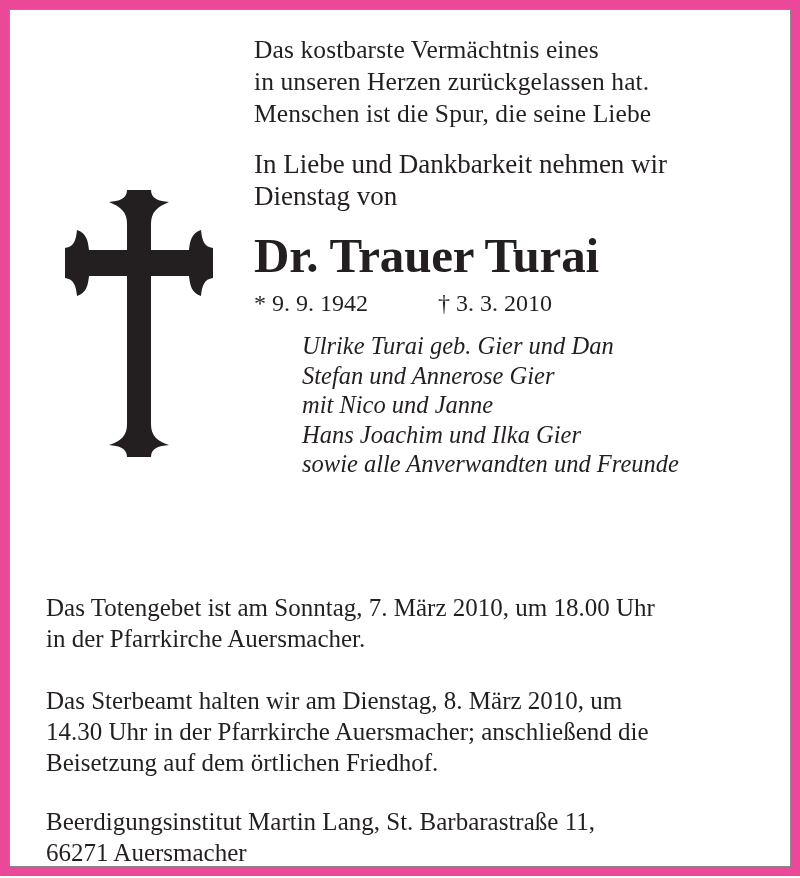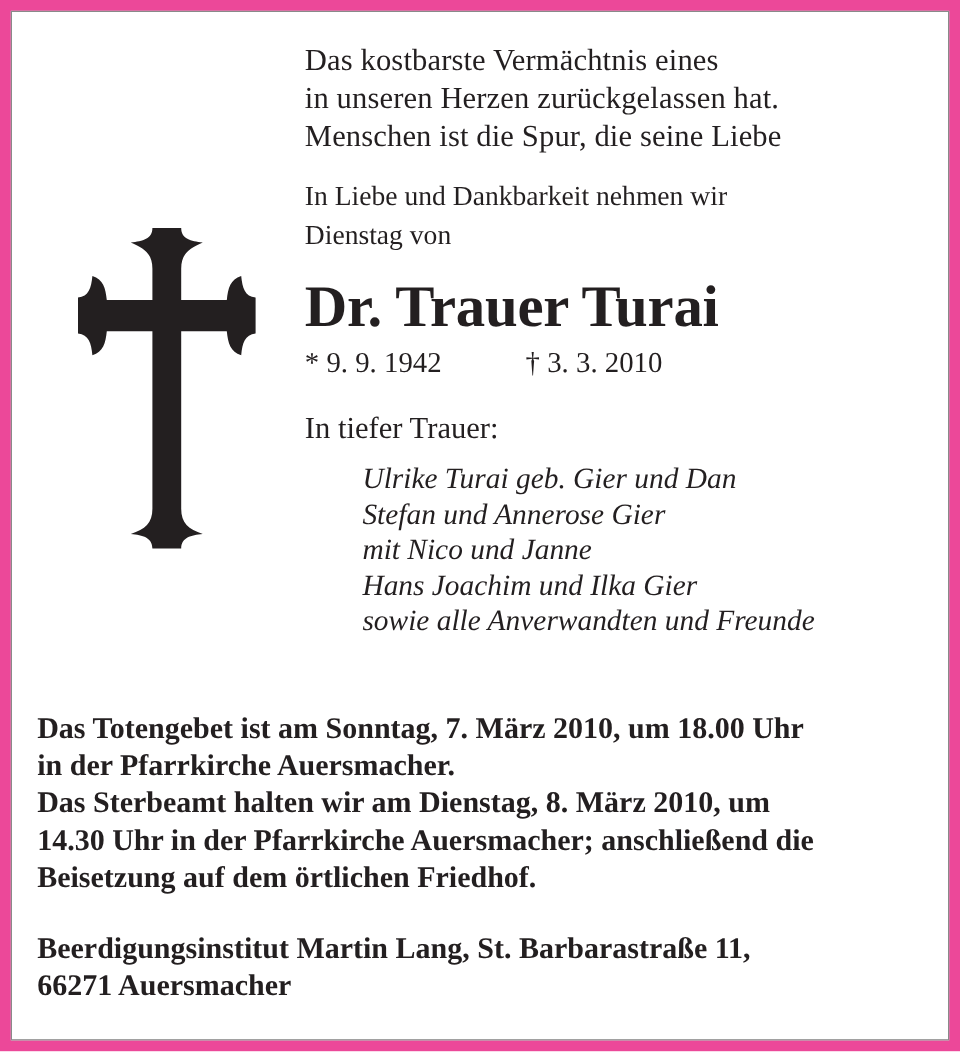--- a/index.html
+++ b/index.html
@@ -64,21 +64,21 @@
 
   .epitaph {
     font-size: 25.5px;
     line-height: 32px;
     margin-top: 24px;
     letter-spacing: 0.1px;
   }
   .epitaph .ln { display: block; white-space: nowrap; }
 
   .intro {
-    font-size: 23px;
+    font-size: 27px;
     line-height: 32px;
     margin-top: 18px;
   }
   .intro .ln { display: block; white-space: nowrap; }
 
   .deceased-name {
     font-size: 49px;
     font-weight: bold;
     line-height: 56px;
     margin-top: 16px;
@@ -106,32 +106,31 @@
     font-style: italic;
     font-size: 24.5px;
     line-height: 29.5px;
     margin-top: 13px;
   }
   .mourners .ln { display: block; white-space: nowrap; margin-left: 48px; }
 
   
   .lower {
     position: absolute;
-    left: 21px;
+    left: 36px;
     top: 582px;
     width: 726px;
-    font-weight: bold;
   }
   .para {
     font-size: 25px;
     line-height: 31px;
   }
   .para .ln { display: block; white-space: nowrap; }
   .para.p-prayer   { margin-top: 0; }
-  .para.p-service  { }
+  .para.p-service  { margin-top: 31px; }
   .para.p-director { margin-top: 28px; }
 </style>
 </head>
 <body>
 
 <div class="notice">
   <div class="notice-inner">
 
     <div class="upper">
 
@@ -183,21 +182,20 @@
           <span class="ln">In Liebe und Dankbarkeit nehmen wir</span>
           <span class="ln">Dienstag von</span>
         </div>
 
         <div class="deceased-name">Dr. Trauer Turai</div>
 
         <div class="dates">
           <span class="born">* 9. 9. 1942</span><span class="gap"></span><span class="died">† 3. 3. 2010</span>
         </div>
 
-        <div class="mourn-head">In tiefer Trauer:</div>
 
         <div class="mourners">
           <span class="ln">Ulrike Turai geb. Gier und Dan</span>
           <span class="ln">Stefan und Annerose Gier</span>
           <span class="ln">mit Nico und Janne</span>
           <span class="ln">Hans Joachim und Ilka Gier</span>
           <span class="ln">sowie alle Anverwandten und Freunde</span>
         </div>
 
       </div>

